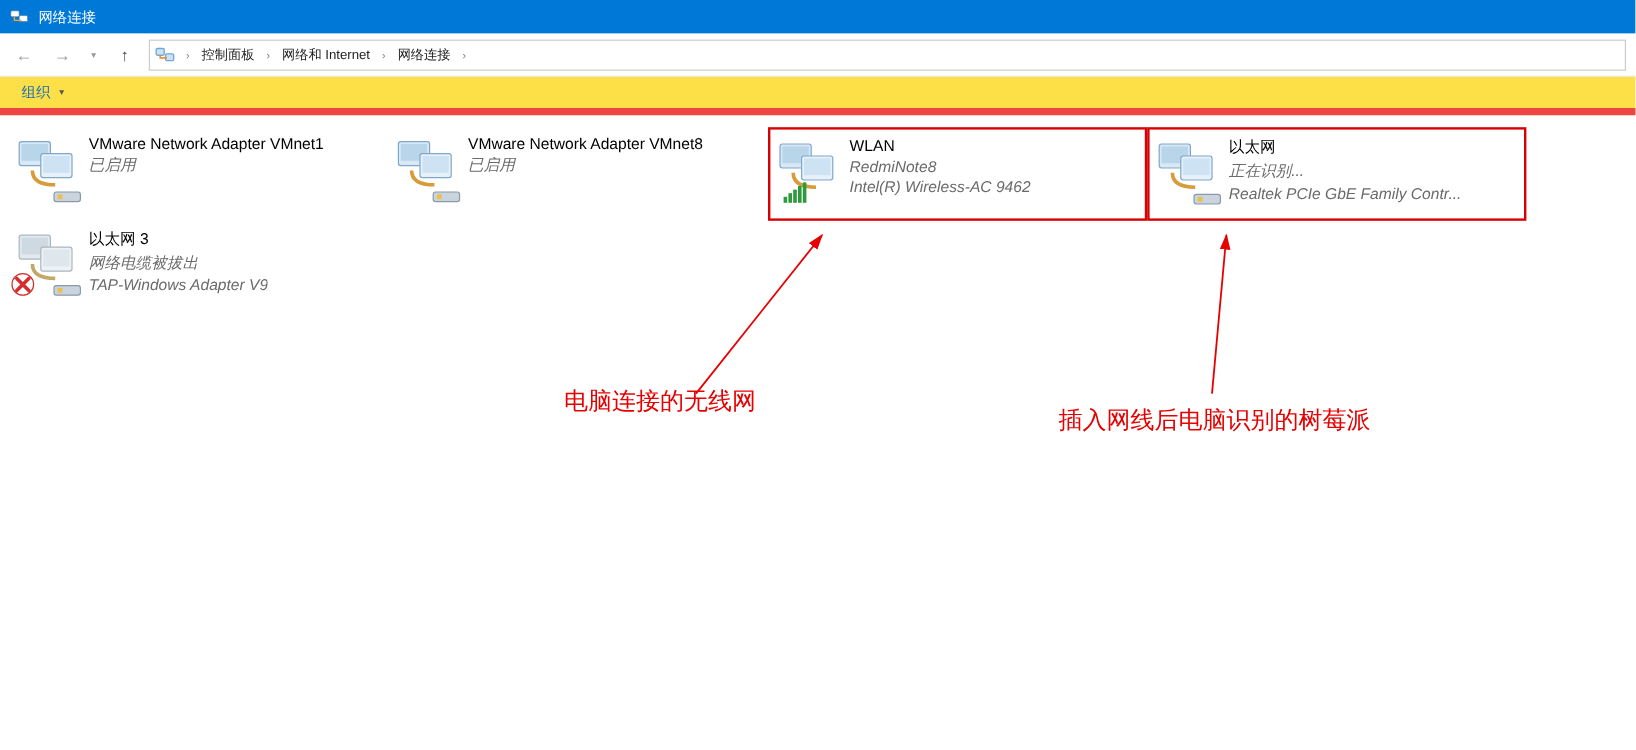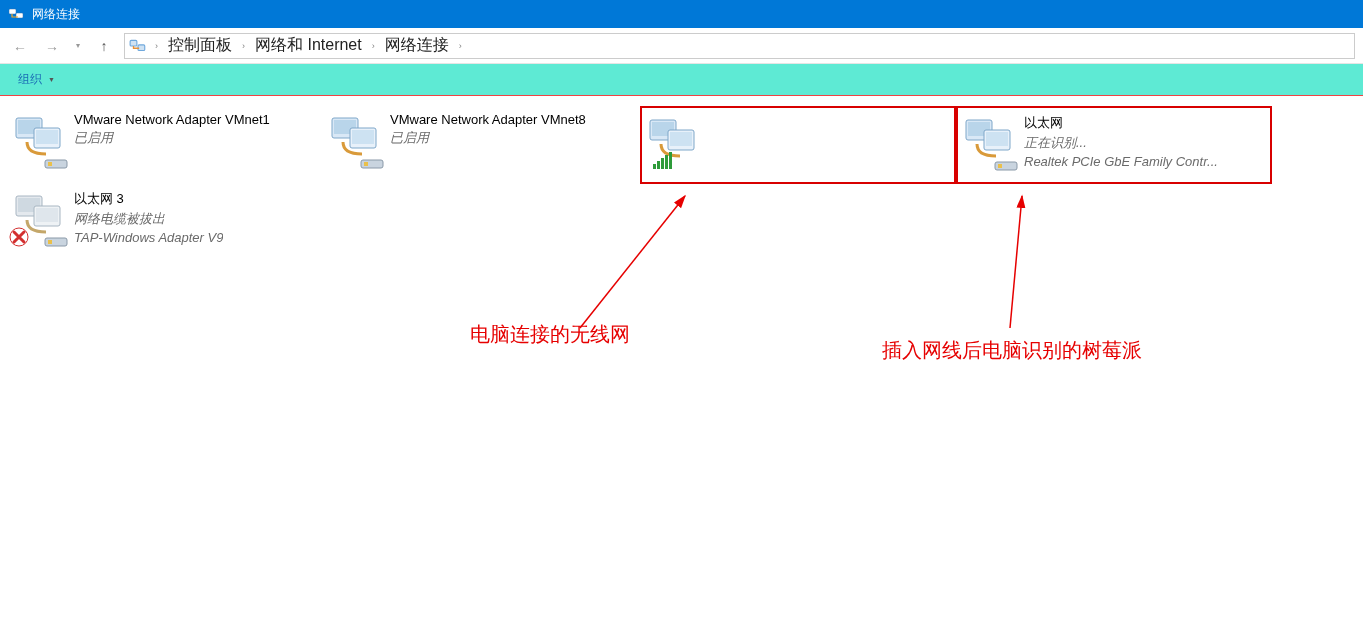--- a/index.html
+++ b/index.html
@@ -62,29 +62,29 @@
     .breadcrumb-sep {
       color: #808080;
       font-size: 9px;
       padding: 0 4px;
       cursor: pointer;
     }
     .breadcrumb-item {
       color: #222;
       cursor: pointer;
       padding: 2px 2px;
-      font-size: 16px;
+      font-size: 11px;
     }
     .toolbar-row {
       height: 32px;
       display: flex;
       align-items: center;
       padding: 0 12px;
-      border-bottom: 1px solid #ef4444;
-      background: #5eead4;
+      border-bottom: 6px solid #ef4444;
+      background: #fde047;
     }
     .toolbar-btn {
       display: flex;
       align-items: center;
       gap: 4px;
       padding: 4px 6px;
       cursor: pointer;
       color: #1a6db5;
       font-size: 12px;
     }
@@ -275,20 +275,25 @@
         <span class="adapter-overlay-signal">
           <svg viewBox="0 0 24 20">
             <rect x="1" y="14" width="3" height="5" fill="#2e9b3a"></rect>
             <rect x="5" y="11" width="3" height="8" fill="#2e9b3a"></rect>
             <rect x="9" y="8" width="3" height="11" fill="#2e9b3a"></rect>
             <rect x="13" y="5" width="3" height="14" fill="#2e9b3a"></rect>
             <rect x="17" y="2" width="3" height="17" fill="#2e9b3a"></rect>
           </svg>
         </span>
       </div>
+      <div class="adapter-text">
+        <div class="adapter-name">WLAN</div>
+        <div class="adapter-status">RedmiNote8</div>
+        <div class="adapter-device">Intel(R) Wireless-AC 9462</div>
+      </div>
     </div>
 
     <div class="adapter boxed">
       <div class="adapter-icon">
         <svg viewBox="0 0 54 54">
           <rect x="4" y="6" width="26" height="20" rx="2" fill="#d9e8f6" stroke="#7fa7c9"></rect>
           <rect x="6" y="8" width="22" height="14" fill="#b9d5ea"></rect>
           <rect x="22" y="16" width="26" height="20" rx="2" fill="#e8f1fa" stroke="#7fa7c9"></rect>
           <rect x="24" y="18" width="22" height="14" fill="#cde2f2"></rect>
           <path d="M15 30 Q15 42 34 42" stroke="#d99a3a" stroke-width="3" fill="none"></path>

